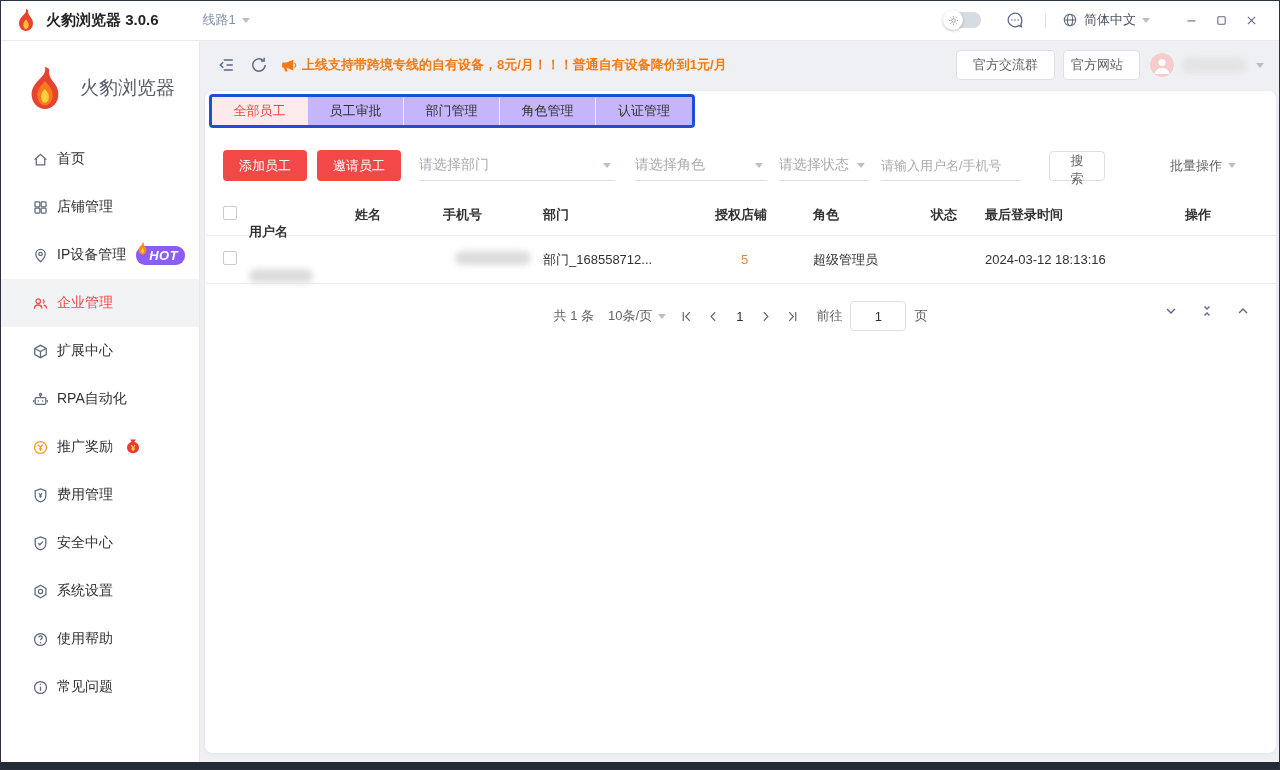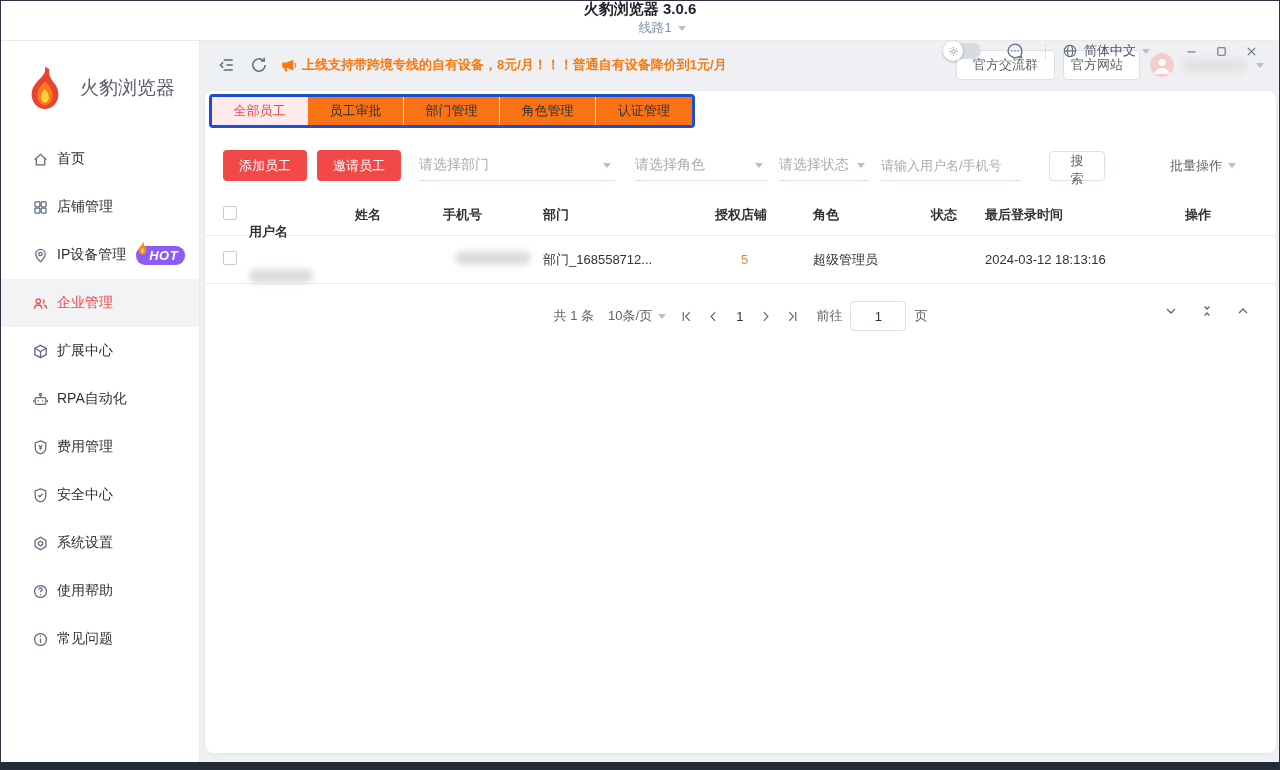--- a/index.html
+++ b/index.html
@@ -6,21 +6,21 @@
   html,body { width:1280px; height:770px; }
   body {
     font-family: "Liberation Sans", sans-serif;
     background:#eef0f4; position:relative; overflow:hidden;
     color:#303133;
   }
   #frame { position:absolute; inset:0; border:1px solid #2c3240; pointer-events:none; z-index:99; }
 
   
   .titlebar { position:absolute; top:0; left:0; right:0; height:41px; background:#fff;
-    border-bottom:1px solid #e9eaee; display:flex; align-items:center; padding:0 14px; z-index:10;flex-direction:column; }
+    border-bottom:1px solid #e9eaee; display:flex; align-items:center; padding:0 14px; z-index:10; }
   .tb-logo { width:24px; height:24px; margin-right:8px; }
   .tb-title { font-size:15px; font-weight:bold; color:#23242a; }
   .tb-line { display:flex; align-items:center; margin-left:44px; color:#8291a9; font-size:13px; cursor:pointer; }
   .caret { display:inline-block; width:0; height:0; border-left:4px solid transparent;
     border-right:4px solid transparent; border-top:5px solid #b6bfcc; margin-left:6px; }
   .tb-right { margin-left:auto; display:flex; align-items:center; }
   .toggle { width:36px; height:16px; background:#d7dbe2; border-radius:9px; position:relative; cursor:pointer; margin-right:24px; }
   .toggle .knob { position:absolute; left:-2px; top:-2px; width:20px; height:20px; border-radius:50%;
     background:#fff; box-shadow:0 1px 3px rgba(0,0,0,.25); display:flex; align-items:center; justify-content:center; }
   .ticon { width:20px; height:20px; }
@@ -59,21 +59,21 @@
   .btn-outline + .btn-outline { margin-left:8px;padding-left:7px; }
   .avatar { width:24px; height:24px; border-radius:50%; overflow:hidden; margin-left:10px; flex:0 0 auto; }
   .blur-pill { background:#dcdcdc; border-radius:7px; filter:blur(3px); }
   .user-blur { width:64px; height:15px; margin-left:8px; background:#e3e3e3; }
 
   
   .card { position:absolute; left:4px; right:4px; top:50px; bottom:9px; background:#fff; border-radius:8px;
     box-shadow:0 1px 4px rgba(0,0,0,.05); overflow:hidden; }
   .tabs { display:flex; width:max-content; margin:3px 0 0 4px; border:3px solid #1d4ed8; border-radius:4px; overflow:hidden; }
   .tab { width:96px; height:28px; line-height:27px; text-align:center; font-size:13px; color:#303133;
-    background:#f97316; cursor:pointer; border-right:1px solid #ececec; }
+    background:#c4b5fd; cursor:pointer; border-right:1px solid #ececec; }
   .tab:last-child { border-right:none; }
   .tab.active { background:#fdeaea; color:#f24848; }
 
   .filter-row { display:flex; align-items:center; margin:22px 18px 0 18px; }
   .btn-red { height:31px; padding:0 16px; background:#f24848; color:#fff; border:none; border-radius:4px;
     font-size:13px; cursor:pointer; font-family:inherit; }
   .btn-red + .btn-red { margin-left:10px; }
   .uselect { position:relative; display:flex; align-items:center; height:30px; border-bottom:1px solid #dcdfe6;
     color:#a8abb2; font-size:14px; cursor:pointer; }
   .uselect .caret { position:absolute; right:4px; }
@@ -229,20 +229,31 @@
     <div class="nav-item">
       <svg class="nicon" viewBox="0 0 16 16" fill="none" stroke="currentColor" stroke-width="1.2">
           <rect x="3" y="6.2" width="10" height="6.3" rx="1.2"></rect>
           <path d="M8 4.2 v2"></path>
           <circle cx="8" cy="3.2" r="1"></circle>
           <circle cx="6" cy="9.3" r="0.7" fill="currentColor" stroke="none"></circle>
           <circle cx="10" cy="9.3" r="0.7" fill="currentColor" stroke="none"></circle>
           <path d="M1.6 8.5 v2 M14.4 8.5 v2"></path>
         </svg>
       <span>RPA自动化</span>
+    </div>
+    <div class="nav-item">
+      <svg class="nicon orange" viewBox="0 0 16 16" fill="none" stroke="currentColor" stroke-width="1.2">
+          <circle cx="8" cy="8" r="5.6"></circle>
+          <path d="M6 5.3 L8 7.8 l2-2.5 M8 7.8 v3.4 M6.4 9.2 h3.2"></path>
+        </svg>
+      <span>推广奖励</span>
+      <svg class="bag-badge" viewBox="0 0 20 20">
+        <path fill="#e93b35" d="M7 2.5 h6 l-1.6 2.3 c2.8 .9 4.6 3 4.6 5.7 0 3.4-2.7 5.8-6 5.8 s-6-2.4-6-5.8 c0-2.7 1.8-4.8 4.6-5.7 Z"></path>
+        <text x="10" y="13.8" font-size="8.5" fill="#ffd84d" text-anchor="middle" font-weight="bold">¥</text>
+      </svg>
     </div>
     <div class="nav-item">
       <svg class="nicon" viewBox="0 0 16 16" fill="none" stroke="currentColor" stroke-width="1.2">
           <path d="M8 1.8 L13 3.7 V7.9 c0 3.3-2 5.2-5 6.1 -3-.9-5-2.8-5-6.1 V3.7 Z"></path>
           <path d="M6.5 5.8 L8 7.6 l1.5-1.8 M8 7.6 v2.6 M6.7 8.5 h2.6"></path>
         </svg>
       <span>费用管理</span>
     </div>
     <div class="nav-item">
       <svg class="nicon" viewBox="0 0 16 16" fill="none" stroke="currentColor" stroke-width="1.2">

